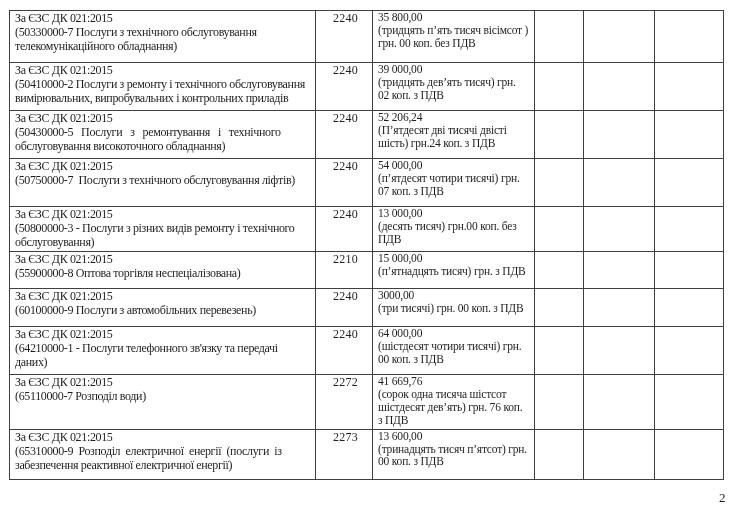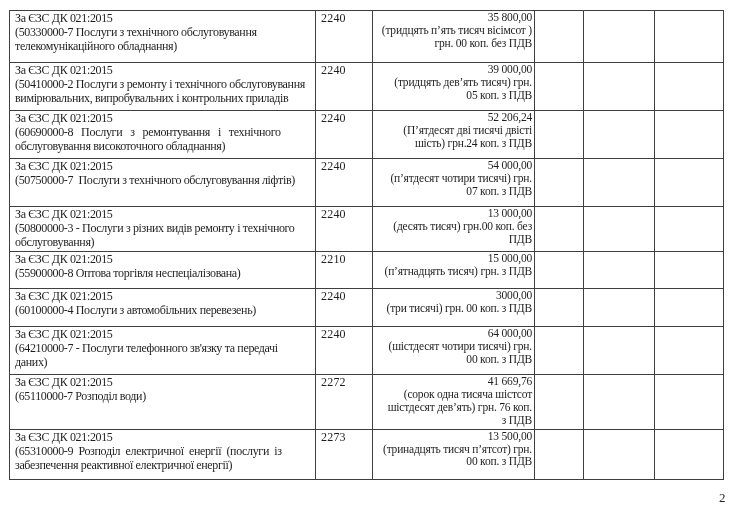--- a/index.html
+++ b/index.html
@@ -32,26 +32,27 @@
   }
   td.desc {
     font-size: 12px;
     letter-spacing: -0.35px;
     line-height: 14px;
   }
   .title, .detail {
     white-space: pre;
   }
   td.code {
+    text-align: center;
     font-size: 12px;
     padding: 2px 1px;
     letter-spacing: 0.2px;
   }
   td.amount {
-    text-align: right;
+    text-align: left;
     font-size: 11.5px;
     letter-spacing: -0.2px;
     line-height: 12.9px;
     white-space: pre-line;
     padding: 2px 2px;
   }
   td.empty {
     padding: 0;
   }
   .pagenum {
@@ -95,30 +96,30 @@
 
       <tr style="height:48px">
         <td class="desc">
             <div class="title">За ЄЗС ДК 021:2015</div>
             <div class="detail">(50410000-2 Послуги з ремонту і технічного обслуговування
 вимірювальних, випробувальних і контрольних приладів</div>
           </td>
         <td class="code">2240</td>
         <td class="amount">39 000,00
 (тридцять дев’ять тисяч)  грн.
-05 коп.  з ПДВ</td>
-        <td class="empty"></td>
-        <td class="empty"></td>
-        <td class="empty"></td>
-      </tr>
-
-      <tr style="height:48px">
-        <td class="desc">
-            <div class="title">За ЄЗС ДК 021:2015</div>
-            <div class="detail">(60690000-8   Послуги   з   ремонтування   і   технічного
+02 коп.  з ПДВ</td>
+        <td class="empty"></td>
+        <td class="empty"></td>
+        <td class="empty"></td>
+      </tr>
+
+      <tr style="height:48px">
+        <td class="desc">
+            <div class="title">За ЄЗС ДК 021:2015</div>
+            <div class="detail">(50430000-5   Послуги   з   ремонтування   і   технічного
 обслуговування високоточного обладнання)</div>
           </td>
         <td class="code">2240</td>
         <td class="amount">52 206,24
 (П’ятдесят дві тисячі двісті
 шість) грн.24 коп. з ПДВ</td>
         <td class="empty"></td>
         <td class="empty"></td>
         <td class="empty"></td>
       </tr>
@@ -161,34 +162,34 @@
         <td class="amount">15 000,00
 (п’ятнадцять тисяч) грн. з ПДВ</td>
         <td class="empty"></td>
         <td class="empty"></td>
         <td class="empty"></td>
       </tr>
 
       <tr style="height:38px">
         <td class="desc">
             <div class="title">За ЄЗС ДК 021:2015</div>
-            <div class="detail">(60100000-4 Послуги з автомобільних перевезень)</div>
+            <div class="detail">(60100000-9 Послуги з автомобільних перевезень)</div>
           </td>
         <td class="code">2240</td>
         <td class="amount">3000,00
 (три тисячі) грн. 00 коп. з ПДВ</td>
         <td class="empty"></td>
         <td class="empty"></td>
         <td class="empty"></td>
       </tr>
 
       <tr style="height:48px">
         <td class="desc">
             <div class="title">За ЄЗС ДК 021:2015</div>
-            <div class="detail">(64210000-7 - Послуги телефонного зв'язку та передачі
+            <div class="detail">(64210000-1 - Послуги телефонного зв'язку та передачі
 даних)</div>
           </td>
         <td class="code">2240</td>
         <td class="amount">64 000,00
 (шістдесят чотири тисячі) грн.
 00 коп.  з ПДВ</td>
         <td class="empty"></td>
         <td class="empty"></td>
         <td class="empty"></td>
       </tr>
@@ -208,21 +209,21 @@
         <td class="empty"></td>
       </tr>
 
       <tr style="height:50px">
         <td class="desc">
             <div class="title">За ЄЗС ДК 021:2015</div>
             <div class="detail">(65310000-9  Розподіл  електричної  енергії  (послуги  із
 забезпечення реактивної електричної енергії)</div>
           </td>
         <td class="code">2273</td>
-        <td class="amount">13 500,00
+        <td class="amount">13 600,00
 (тринадцять тисяч п’ятсот)  грн.
 00 коп.   з ПДВ</td>
         <td class="empty"></td>
         <td class="empty"></td>
         <td class="empty"></td>
       </tr>
 
     </tbody>
   </table>
 

